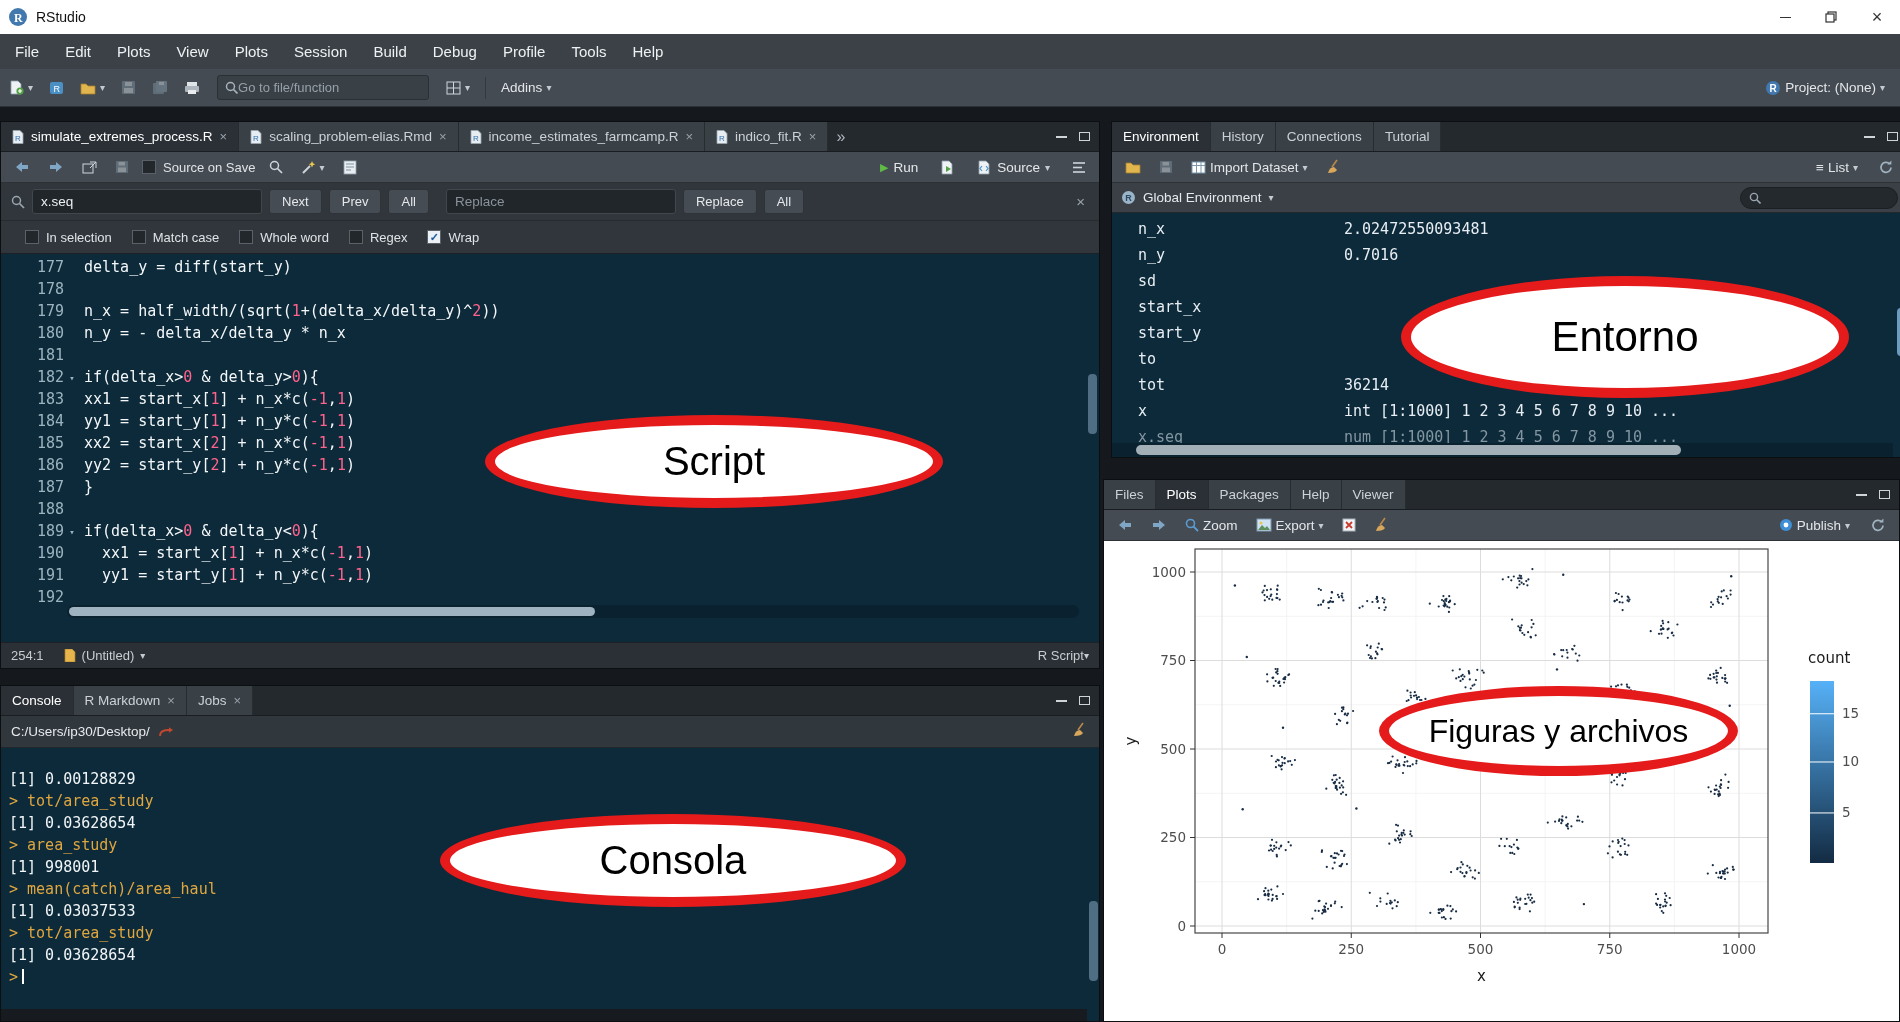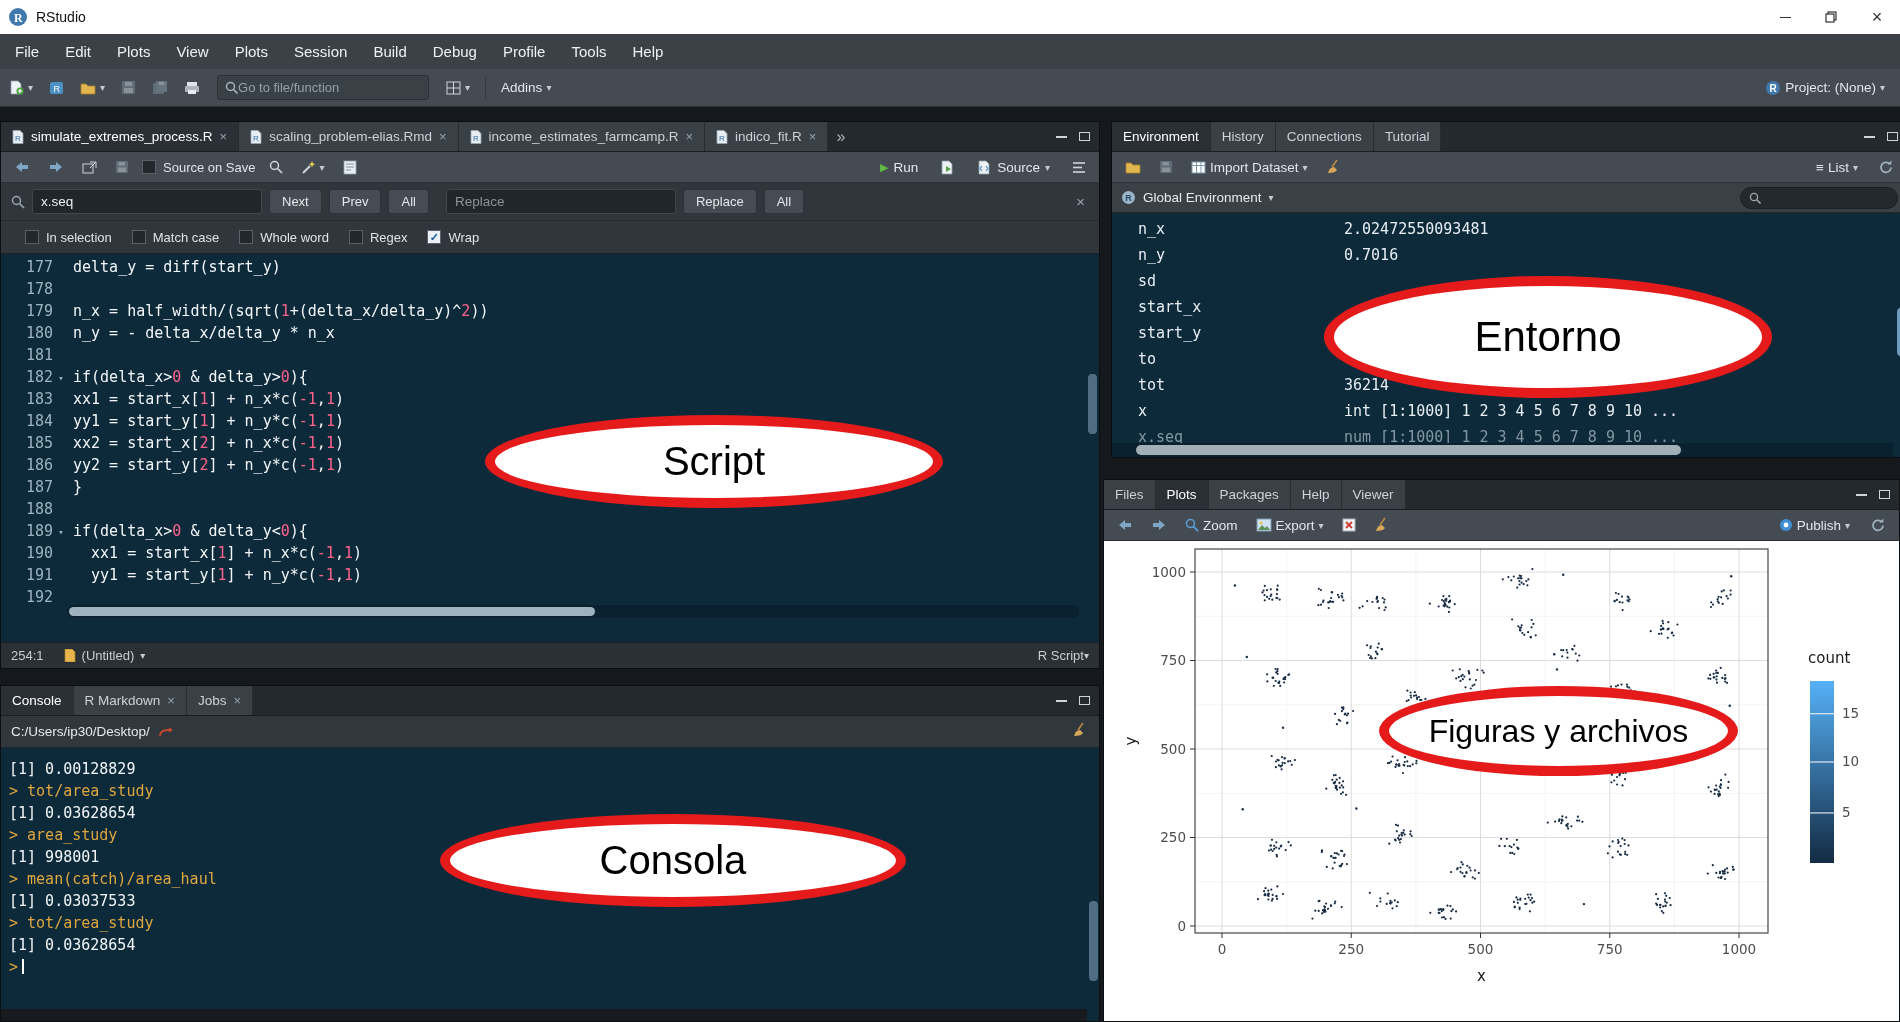--- a/index.html
+++ b/index.html
@@ -57,36 +57,36 @@
   .find-input::placeholder { color:#8a939b; }
   .fbtn { height:25px; padding:0 12px; background:#454c53; border:1px solid #2e3338; border-radius:3px; color:#e4e8eb; font-size:13px; display:flex; align-items:center; }
   .findopts { height:33px; flex:none; background:#30363c; border-bottom:1px solid #1d2125; display:flex; align-items:center; gap:20px; padding:0 24px; }
   .opt { display:flex; align-items:center; gap:7px; font-size:13px; color:#dfe3e7; }
   .cb { width:14px; height:14px; background:#22272c; border:1px solid #5a6168; display:flex; align-items:center; justify-content:center; font-size:11px; color:transparent; }
   .cb.checked { background:#eaf0f5; color:#1d5c9e; font-weight:bold; }
   .find-close { margin-left:auto; color:#9aa2aa; font-size:15px; padding-right:4px; }
 
   
   .code-wrap { flex:1; position:relative; overflow:hidden; background:#0c2a3a; padding-top:2px; }
-  .codeline { display:flex; height:22px; line-height:22px; font-family:"DejaVu Sans Mono", monospace; font-size:15px; }
+  .codeline { display:flex; height:22px; line-height:22px; font-family:"DejaVu Sans Mono", monospace; font-size:15px;padding-left:11px; }
   .ln { width:52px; text-align:right; color:#9db4c0; flex:none; }
   .fold { width:16px; color:#9db4c0; flex:none; font-size:9px; text-align:center; line-height:24px; }
   .ct { white-space:pre; color:#f4f7f9; padding-left:4px; }
   .num { color:#ff628c; }
   .hsb-track { position:absolute; left:66px; right:20px; bottom:24px; height:13px; background:#0a2130; border-radius:7px; }
   .hsb-thumb { position:absolute; left:2px; top:2px; width:52%; height:9px; background:#9fb2bf; border-radius:5px; }
   .vsb-editor { position:absolute; right:2px; top:120px; width:9px; height:60px; background:#4f6e83; border-radius:4px; }
 
   .statusbar { height:26px; flex:none; background:#2a3035; border-top:1px solid #1d2125; display:flex; align-items:center; gap:6px; padding:0 10px; font-size:13px; color:#c8cdd2; }
   .statusbar .grp { display:flex; align-items:center; gap:6px; }
   .statusbar .right { margin-left:auto; display:flex; align-items:center; }
 
   
   .pathbar { height:32px; flex:none; background:#30373d; border-bottom:1px solid #21262a; display:flex; align-items:center; gap:8px; padding:0 10px; font-size:13.5px; color:#e6eaee; }
-  .con-content { flex:1; position:relative; overflow:hidden; padding:10px 0 0 8px; }
+  .con-content { flex:1; position:relative; overflow:hidden; padding:20px 0 0 8px; }
   .con-line { font-family:"DejaVu Sans Mono", monospace; font-size:15px; height:22px; line-height:22px; white-space:pre; }
   .con-line.input, .con-line.prompt { color:#e0a63f; }
   .con-line.output { color:#f2f6f8; }
   .cursor { display:inline-block; width:2px; height:15px; background:#ffffff; margin-left:4px; vertical-align:-2px; }
   .vsb-console { position:absolute; right:1px; bottom:40px; width:9px; height:80px; background:#4f6e83; border-radius:4px; }
   .con-hsb { position:absolute; left:0; right:12px; bottom:0; height:12px; background:#171b1f; }
 
   
   .globalrow { height:30px; flex:none; background:#3a4046; border-bottom:1px solid #23282c; display:flex; align-items:center; gap:7px; padding:0 9px; font-size:13.5px; color:#e6eaee; }
   .env-search { margin-left:auto; width:158px; height:22px; background:#24292e; border:1px solid #1b1f23; border-radius:11px; display:flex; align-items:center; gap:6px; padding:0 8px; }
@@ -105,21 +105,21 @@
   .tick-label { font-family:"DejaVu Sans", sans-serif; font-size:13.5px; fill:#4d4d4d; }
   .axis-label { font-family:"DejaVu Sans", sans-serif; font-size:15px; fill:#1a1a1a; }
   .legend-title { font-family:"DejaVu Sans", sans-serif; font-size:15px; fill:#1a1a1a; }
 
   .btn-flat { display:flex; align-items:center; gap:5px; padding:3px 7px; border-radius:3px; color:#e4e8eb; font-size:13.5px; }
   .play { color:#5fba46; font-size:11px; }
 
   
   .ann { position:absolute; background:#ffffff; border:10px solid #e51b1b; border-radius:50%; display:flex; align-items:center; justify-content:center; color:#000; z-index:60; font-family:"Liberation Sans", sans-serif; }
   .ann-script  { left:485px;  top:415px; width:458px; height:93px;  font-size:40px; }
-  .ann-env     { left:1324px; top:276px; width:448px; height:122px; font-size:42px; }
+  .ann-env     { left:1401px; top:276px; width:448px; height:122px; font-size:42px; }
   .ann-console { left:440px;  top:814px; width:466px; height:93px;  font-size:40px; }
   .ann-plots   { left:1379px; top:686px; width:359px; height:90px;  font-size:32px; }
 </style>
 </head>
 <body>
 
 <div class="app">
 
   <div class="titlebar">
     <span class="rs-ball">

